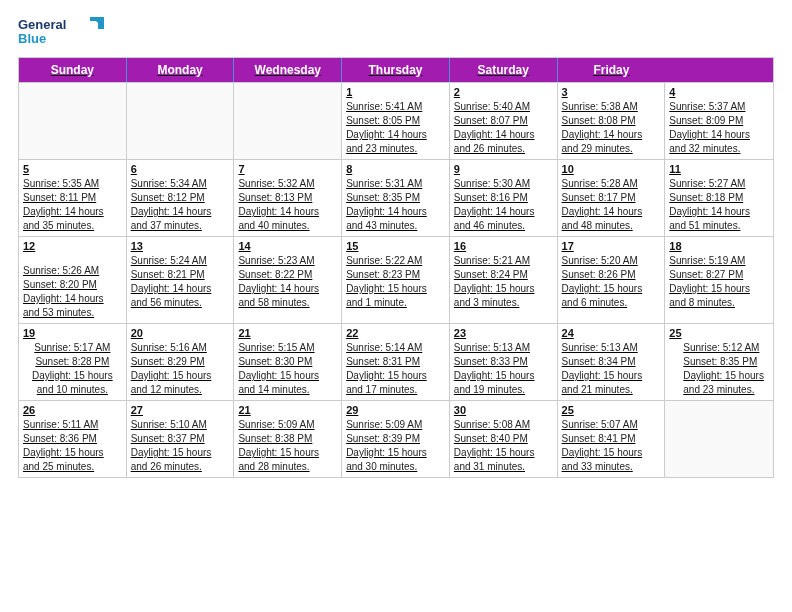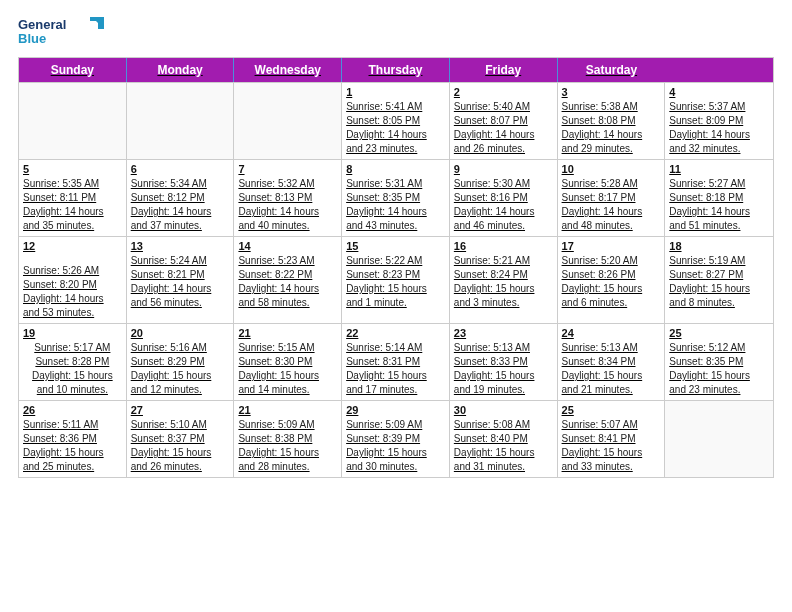--- a/index.html
+++ b/index.html
@@ -118,22 +118,22 @@
       <div class="location"></div>
     </div>
   </div>
 
   <div class="calendar">
     <div class="cal-header">
     <div class="cal-header-cell">Sunday</div>
         <div class="cal-header-cell">Monday</div>
         <div class="cal-header-cell">Wednesday</div>
         <div class="cal-header-cell">Thursday</div>
+        <div class="cal-header-cell">Saturday</div>
         <div class="cal-header-cell">Friday</div>
-        <div class="cal-header-cell">Saturday</div>
       </div>
     <div class="cal-body">
     <div class="cal-row">
           <div class="cal-cell empty"></div>
           <div class="cal-cell empty"></div>
           <div class="cal-cell empty"></div>
           <div class="cal-cell">
             <div class="day-num">1</div>
             <div class="cell-info" style="white-space: pre-line;">Sunrise: 5:41 AM
 Sunset: 8:05 PM
@@ -302,21 +302,21 @@
           </div>
           <div class="cal-cell">
             <div class="day-num">24</div>
             <div class="cell-info" style="white-space: pre-line;">Sunrise: 5:13 AM
 Sunset: 8:34 PM
 Daylight: 15 hours
 and 21 minutes.</div>
           </div>
           <div class="cal-cell">
             <div class="day-num">25</div>
-            <div class="cell-info" style="white-space: pre-line;">Sunrise: 5:12 AM
+            <div class="cell-info" style="white-space: pre-line; margin-left: 14px;">Sunrise: 5:12 AM
 Sunset: 8:35 PM
 Daylight: 15 hours
 and 23 minutes.</div>
           </div>
         </div>
         <div class="cal-row">
           <div class="cal-cell">
             <div class="day-num">26</div>
             <div class="cell-info" style="white-space: pre-line;">Sunrise: 5:11 AM
 Sunset: 8:36 PM

